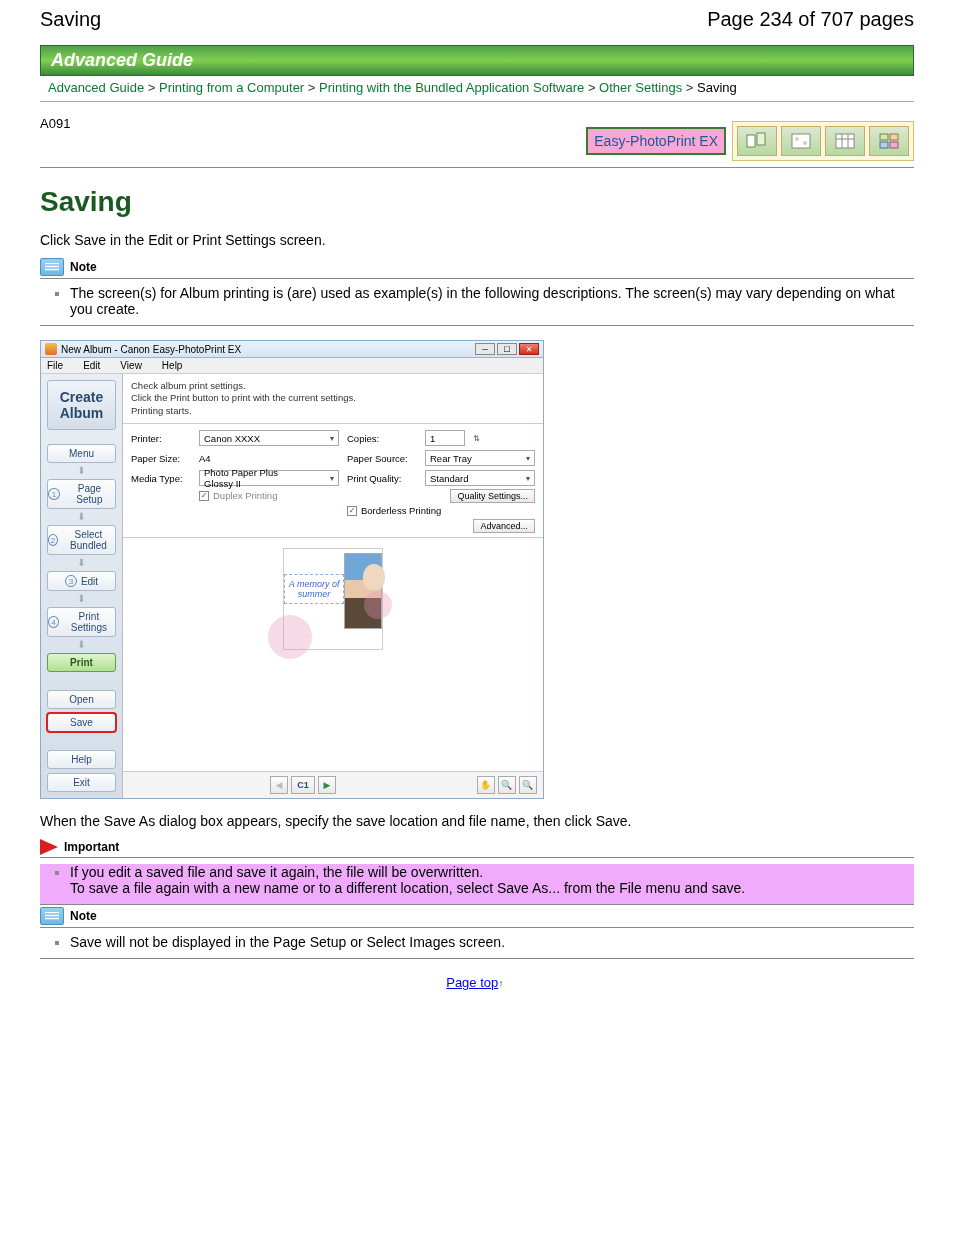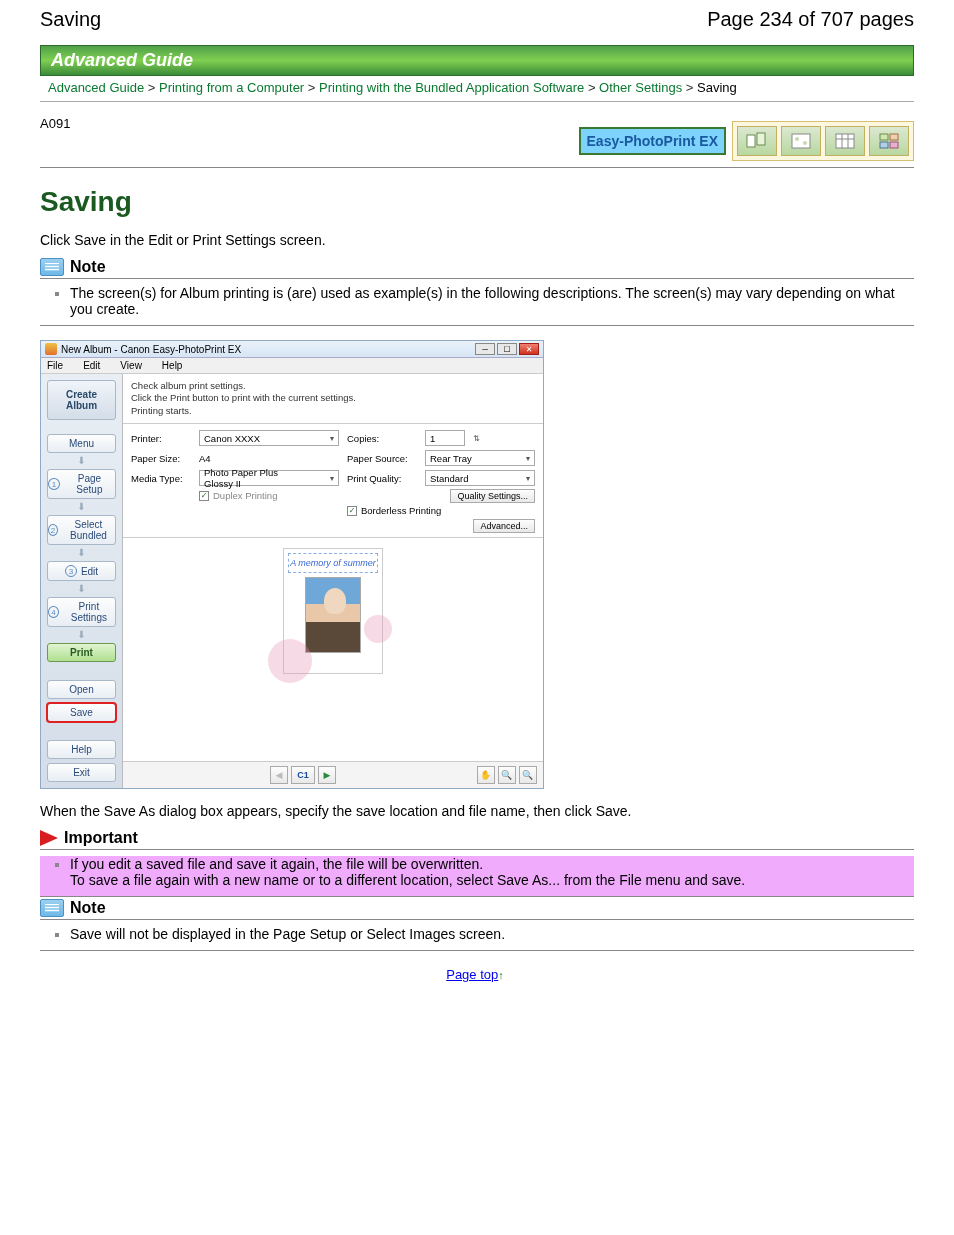--- a/index.html
+++ b/index.html
@@ -44,44 +44,44 @@
     justify-content: flex-end;
     align-items: center;
     gap: 6px;
     margin-top: -10px;
     padding-bottom: 6px;
     border-bottom: 1px solid #888;
   }
   .product-label {
     border: 2px solid #3a7a30;
     color: #1a5aa0;
-    font-weight: bold;
+    font-weight: normal;
     padding: 4px 6px;
-    background: #7dd3fc;
+    background: #f9a8d4;
   }
   .prod-icons { display: flex; gap: 4px; border: 1px solid #d6c070; padding: 4px; background: #fdf7e0; }
   .prod-icon {
     width: 40px; height: 30px;
     background: linear-gradient(#dce8d0,#b8d8a0);
     border: 1px solid #c0b060;
     display:flex; align-items:center; justify-content:center;
   }
   .prod-icon svg { width: 26px; height: 20px; }
   h1.title {
     color: #1a5a20;
     font-size: 28px;
     margin: 18px 0 14px 0;
   }
   .body-text { margin: 10px 0; }
   .section-hdr {
     display: flex;
     align-items: center;
     gap: 6px;
     font-weight: bold;
-    font-size: 16px;
+    font-size: 12px;
     margin-top: 2px;
   }
   .note-icon {
     width: 24px; height: 18px;
     background: linear-gradient(#9bd0f0,#6fb8e8);
     border: 1px solid #4a90c0;
     border-radius: 2px;
     position: relative;
   }
   .note-icon::after {
@@ -134,21 +134,21 @@
     background: linear-gradient(#e8eef4,#d4dde8);
     padding: 6px;
     display: flex; flex-direction: column; gap: 4px;
     border-right: 1px solid #bbb;
   }
   .side-title {
     background: linear-gradient(#f0f4fa,#d4dde8);
     border:1px solid #a8b8c8;
     text-align:center; padding:8px 4px;
     font-weight: bold; color:#2a4a6a; border-radius:3px;
-    font-size:10px;
+    font-size:14px;
   }
   .side-btn {
     background: linear-gradient(#fdfdfd,#e8eef4);
     border:1px solid #a8b8c8;
     text-align:center; padding:3px 0;
     color:#2a4a7a; border-radius:3px;
     display:flex; align-items:center; justify-content:center; gap:4px;
     font-size:10px;
   }
   .side-btn.green { background: linear-gradient(#e0f4d0,#b0e090); border-color:#6a9a50; color:#2a5a20; font-weight:bold; }
@@ -183,21 +183,21 @@
     flex:1; display:flex; flex-direction:column;
   }
   .preview-canvas {
     flex:1; display:flex; align-items:flex-start; justify-content:center;
     padding:10px 0;
   }
   .album-page {
     width: 100px;
     border:1px solid #ccc;
     background:#fff;
-    display:flex; flex-direction:column; align-items:center;
+    display:flex; flex-direction:row; align-items:center;
     padding:4px 0 20px 0;
     position:relative;
   }
   .album-caption {
     color:#3a6ad0; font-style:italic; font-size:9px; padding:4px 0;
     border:1px dashed #8ab0e0; width:90px; text-align:center; margin-bottom:4px;
   }
   .photo {
     width:56px; height:76px;
     background: linear-gradient(180deg, #6fa8d8 0%, #6fa8d8 35%, #e8c8a8 35%, #e8c8a8 60%, #5a4838 60%, #5a4838 100%);

